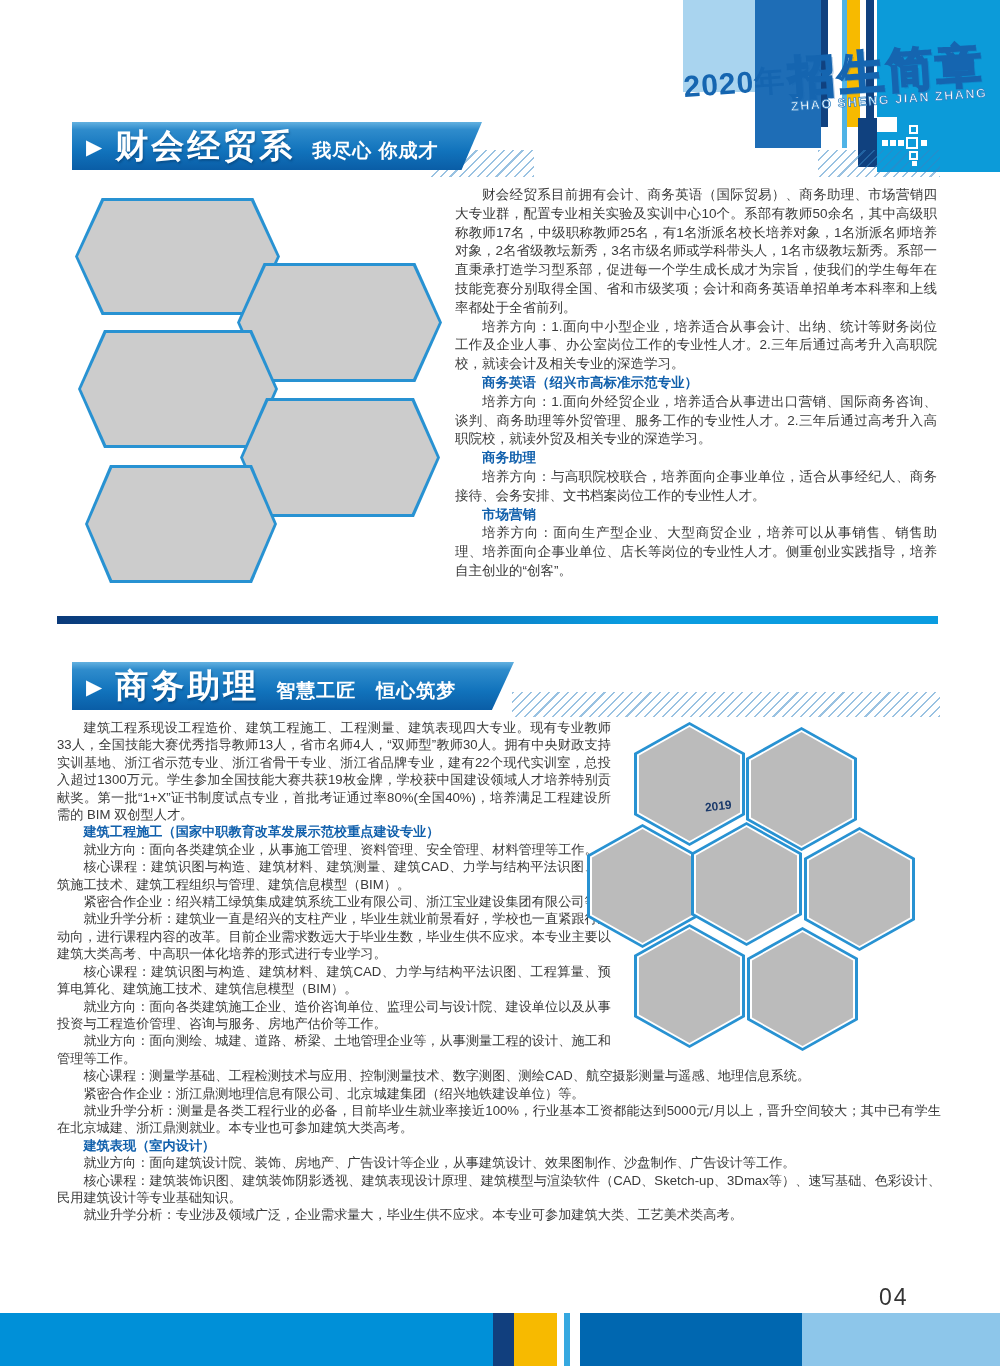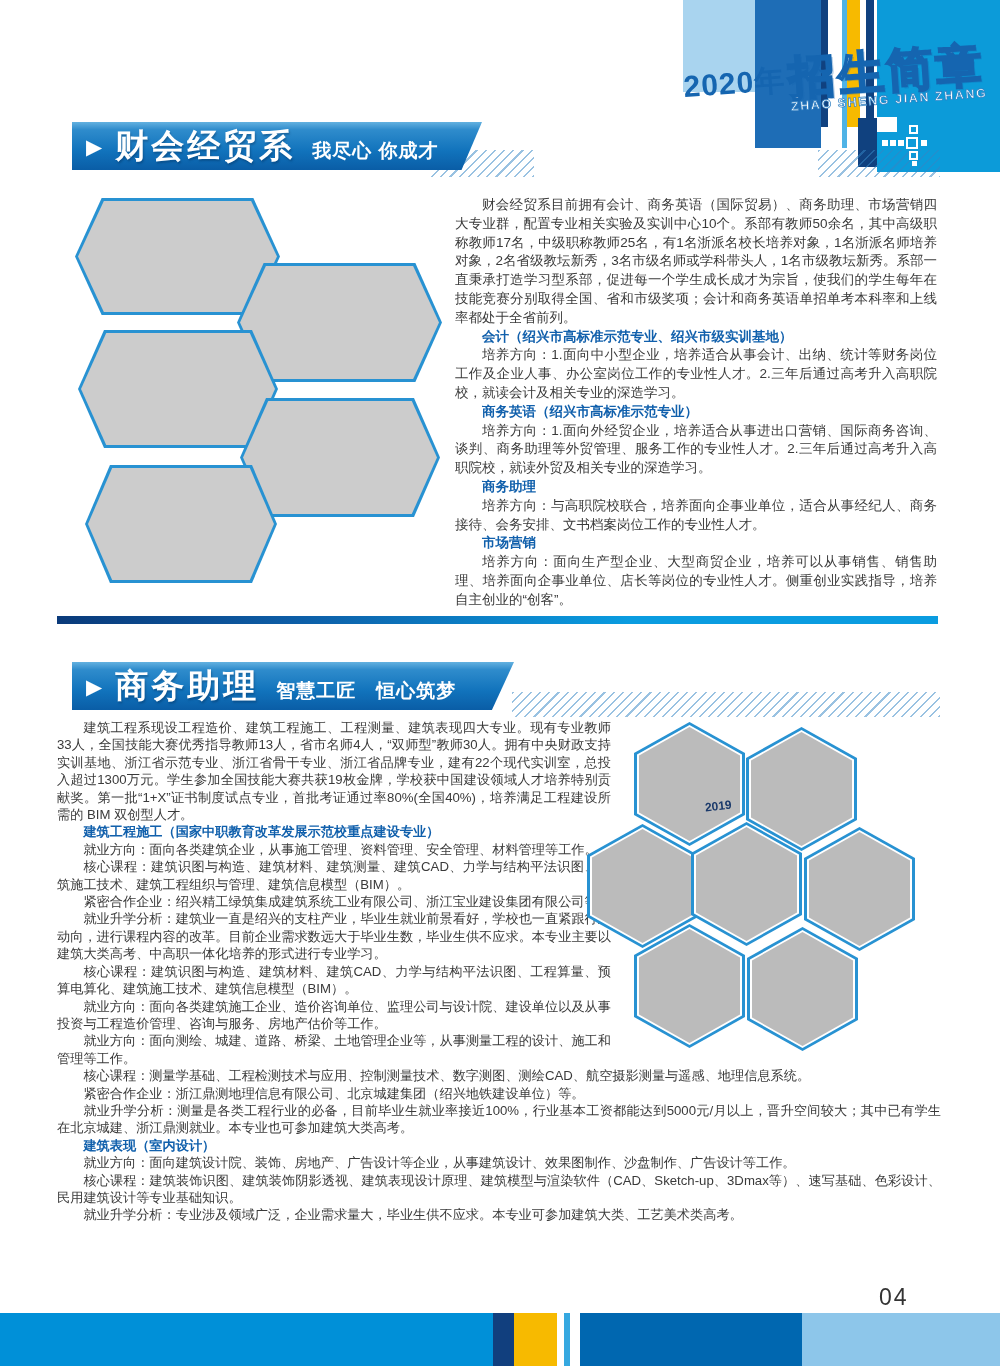--- a/index.html
+++ b/index.html
@@ -46,21 +46,21 @@
                   text-shadow:1px 2px 2px rgba(0,40,80,.35);}
   .banner .bslogan{font-size:19px;font-weight:bold;margin-left:17px;margin-top:10px;letter-spacing:1px;}
   .banner1{left:72px;top:122px;width:410px;}
   .banner2{left:72px;top:662px;width:442px;}
 
   
   .divider{position:absolute;left:57px;top:616px;width:881px;height:8px;
            background:linear-gradient(90deg,#0a3a7a 0%,#0d5fa8 28%,#0a9ce0 65%,#0a9ce0 100%);}
 
   
-  .text1{position:absolute;left:455px;top:196px;width:482px;font-size:13.5px;line-height:18.8px;}
+  .text1{position:absolute;left:455px;top:186px;width:482px;font-size:13.5px;line-height:18.8px;}
   .text2{position:absolute;left:57px;top:719px;width:884px;font-size:13.2px;line-height:17.4px;}
   p.para{margin:0;text-indent:2em;text-align:justify;}
   p.hd{margin:0;text-indent:2em;color:#1160ac;font-weight:bold;}
 
   
   .hexw{position:absolute;clip-path:polygon(13% 0,87% 0,100% 50%,87% 100%,13% 100%,0 50%);
         background:#2892d2;}
   .hexw>.in{position:absolute;inset:3px;clip-path:inherit;background:#ccc;}
 
   
@@ -191,21 +191,20 @@
     </div>
   <div class="hexw" style="left:240px;top:398px;width:200px;height:119px;">
       <div class="in p-army"></div>
     </div>
   <div class="hexw" style="left:85px;top:465px;width:192px;height:118px;">
       <div class="in p-lab"></div>
     </div>
 
   <div class="text1">
     <p class="para">财会经贸系目前拥有会计、商务英语（国际贸易）、商务助理、市场营销四大专业群，配置专业相关实验及实训中心10个。系部有教师50余名，其中高级职称教师17名，中级职称教师25名，有1名浙派名校长培养对象，1名浙派名师培养对象，2名省级教坛新秀，3名市级名师或学科带头人，1名市级教坛新秀。系部一直秉承打造学习型系部，促进每一个学生成长成才为宗旨，使我们的学生每年在技能竞赛分别取得全国、省和市级奖项；会计和商务英语单招单考本科率和上线率都处于全省前列。</p>
-    <p class="hd">会计（绍兴市高标准示范专业、绍兴市级实训基地）</p>
     <p class="para">培养方向：1.面向中小型企业，培养适合从事会计、出纳、统计等财务岗位工作及企业人事、办公室岗位工作的专业性人才。2.三年后通过高考升入高职院校，就读会计及相关专业的深造学习。</p>
     <p class="hd">商务英语（绍兴市高标准示范专业）</p>
     <p class="para">培养方向：1.面向外经贸企业，培养适合从事进出口营销、国际商务咨询、谈判、商务助理等外贸管理、服务工作的专业性人才。2.三年后通过高考升入高职院校，就读外贸及相关专业的深造学习。</p>
     <p class="hd">商务助理</p>
     <p class="para">培养方向：与高职院校联合，培养面向企事业单位，适合从事经纪人、商务接待、会务安排、文书档案岗位工作的专业性人才。</p>
     <p class="hd">市场营销</p>
     <p class="para">培养方向：面向生产型企业、大型商贸企业，培养可以从事销售、销售助理、培养面向企事业单位、店长等岗位的专业性人才。侧重创业实践指导，培养自主创业的“创客”。</p>
   </div>
 
   <div class="divider"></div>

